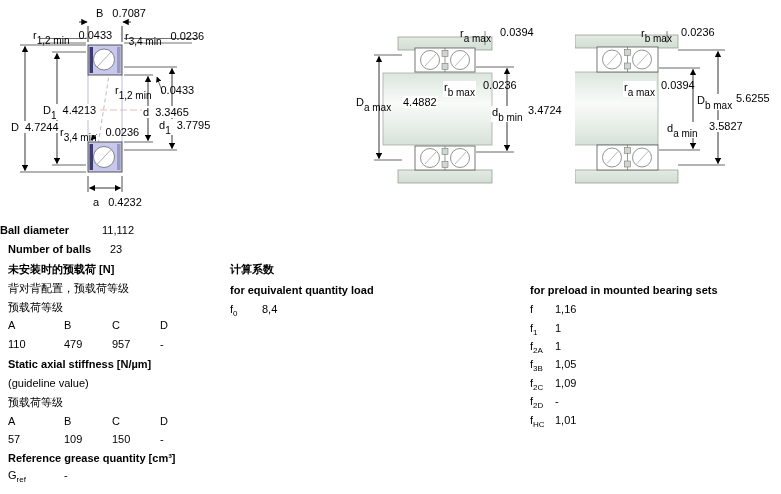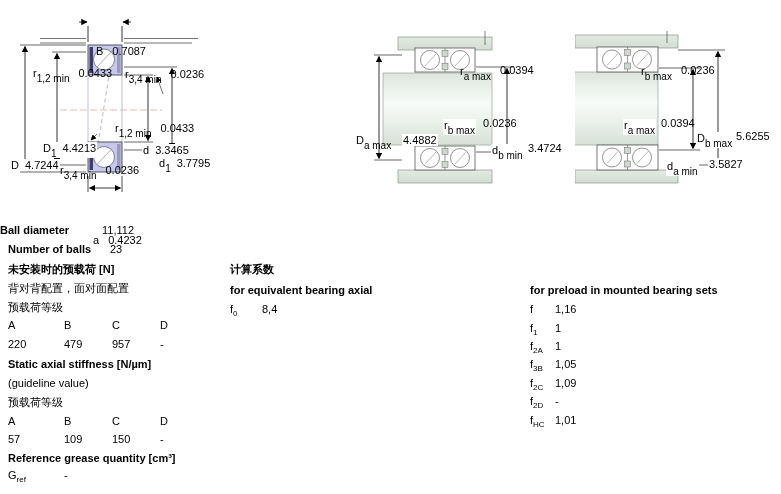--- a/index.html
+++ b/index.html
@@ -1,20 +1,20 @@
 <!DOCTYPE html>
 <html><head>
 <meta charset="utf-8">
 <style>
   html,body{margin:0;padding:0;background:#fff;}
   body{width:781px;height:494px;position:relative;overflow:hidden;
        font-family:"Liberation Sans","DejaVu Sans",sans-serif;font-size:11px;color:#000;}
   .diagram{position:absolute;}
   .diagram svg{position:absolute;left:0;top:0;}
-  .dlabel{position:absolute;white-space:nowrap;line-height:12px;font-size:11px;margin-top:38px;}
+  .dlabel{position:absolute;white-space:nowrap;line-height:12px;font-size:11px;}
   .dlabel sub{font-size:10px;position:relative;top:2px;}
   .dlabel .val{margin-left:9px;}
   .dlabel.tight .val{margin-left:6px;}
   .dlabel.bg{background:#fff;padding:0 1px;}
   .txt{position:absolute;white-space:nowrap;line-height:13px;}
   .b{font-weight:bold;}
   .lab{display:inline-block;width:102px;}
   .cols span{display:inline-block;}
   .c0{width:56px;} .c1{width:48px;} .c2{width:48px;}
   .symcell{display:inline-block;width:56px;}
@@ -227,36 +227,36 @@
   <div class="dlabel bg" style="left:121px;top:79px"><span>D</span><sub>b max</sub></div>
   <div class="dlabel" style="left:161px;top:77px"><span>5.6255</span></div>
   <div class="dlabel bg" style="left:91px;top:107px"><span>d</span><sub>a min</sub></div>
   <div class="dlabel bg" style="left:133px;top:105px"><span>3.5827</span></div>
 </div>
 
 <div class="txt b" style="left:0;top:224px"><span class="lab">Ball diameter</span><span style="font-weight:normal">11,112</span></div>
 <div class="txt b" style="left:8px;top:243px"><span class="lab">Number of balls</span><span style="font-weight:normal">23</span></div>
 
 <div class="txt b" style="left:8px;top:263px">未安装时的预载荷 [N]</div>
-<div class="txt" style="left:8px;top:282px">背对背配置，面对面配置</div>
+<div class="txt" style="left:8px;top:282px">背对背配置，预载荷等级</div>
 <div class="txt" style="left:8px;top:301px">预载荷等级</div>
 <div class="txt cols" style="left:8px;top:319px"><span class="c0">A</span><span class="c1">B</span><span class="c2">C</span><span>D</span></div>
-<div class="txt cols" style="left:8px;top:338px"><span class="c0">220</span><span class="c1">479</span><span class="c2">957</span><span>-</span></div>
+<div class="txt cols" style="left:8px;top:338px"><span class="c0">110</span><span class="c1">479</span><span class="c2">957</span><span>-</span></div>
 
 <div class="txt b" style="left:8px;top:358px">Static axial stiffness [N/µm]</div>
 <div class="txt" style="left:8px;top:377px">(guideline value)</div>
 <div class="txt" style="left:8px;top:396px">预载荷等级</div>
 <div class="txt cols" style="left:8px;top:415px"><span class="c0">A</span><span class="c1">B</span><span class="c2">C</span><span>D</span></div>
 <div class="txt cols" style="left:8px;top:433px"><span class="c0">57</span><span class="c1">109</span><span class="c2">150</span><span>-</span></div>
 
 <div class="txt b" style="left:8px;top:452px">Reference grease quantity [cm³]</div>
 <div class="txt" style="left:8px;top:469px"><span class="symcell"><span>G</span><sub>ref</sub></span><span>-</span></div>
 
 <div class="txt b" style="left:230px;top:263px">计算系数</div>
-<div class="txt b" style="left:230px;top:284px">for equivalent bearing axial</div>
+<div class="txt b" style="left:230px;top:284px">for equivalent quantity load</div>
 <div class="txt" style="left:230px;top:303px"><span class="f0sym"><span>f</span><sub>0</sub></span><span>8,4</span></div>
 
 <div class="txt b" style="left:530px;top:284px">for preload in mounted bearing sets</div>
 <div class="txt" style="left:530px;top:303px"><span class="fsym"><span>f</span><sub></sub></span><span>1,16</span></div>
 <div class="txt" style="left:530px;top:322px"><span class="fsym"><span>f</span><sub>1</sub></span><span>1</span></div>
 <div class="txt" style="left:530px;top:340px"><span class="fsym"><span>f</span><sub>2A</sub></span><span>1</span></div>
 <div class="txt" style="left:530px;top:358px"><span class="fsym"><span>f</span><sub>3B</sub></span><span>1,05</span></div>
 <div class="txt" style="left:530px;top:377px"><span class="fsym"><span>f</span><sub>2C</sub></span><span>1,09</span></div>
 <div class="txt" style="left:530px;top:395px"><span class="fsym"><span>f</span><sub>2D</sub></span><span>-</span></div>
 <div class="txt" style="left:530px;top:414px"><span class="fsym"><span>f</span><sub>HC</sub></span><span>1,01</span></div>

